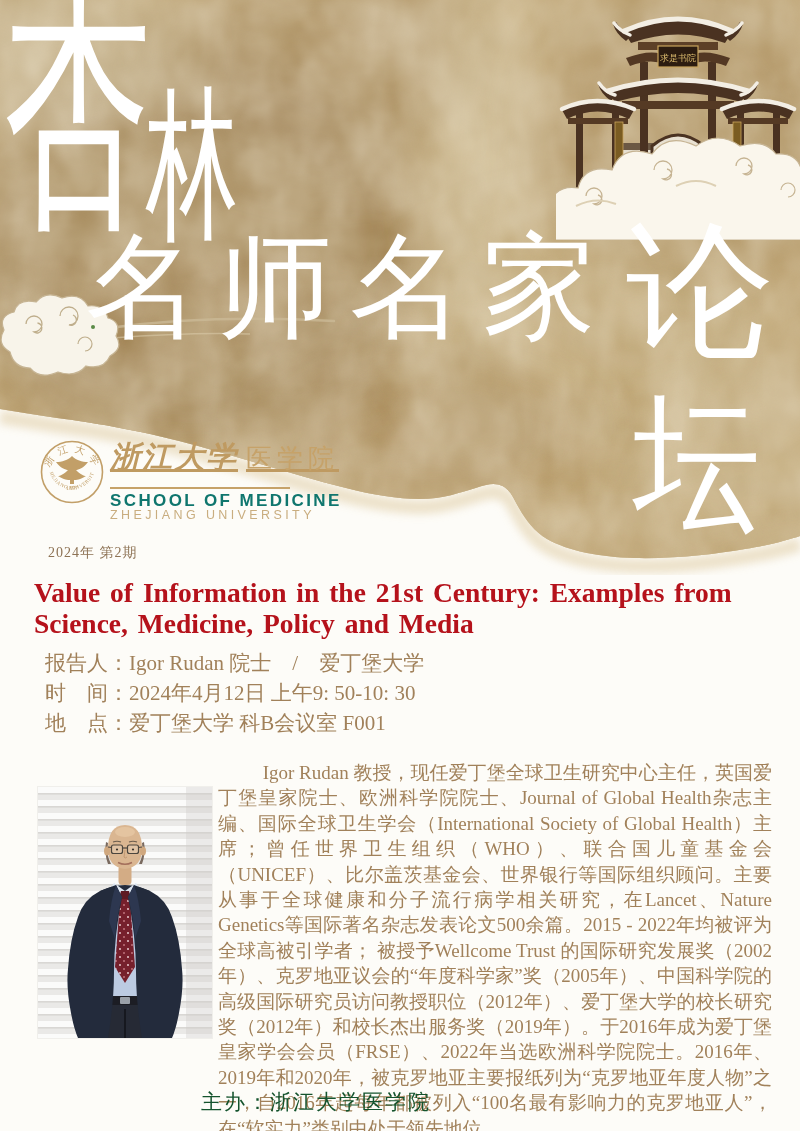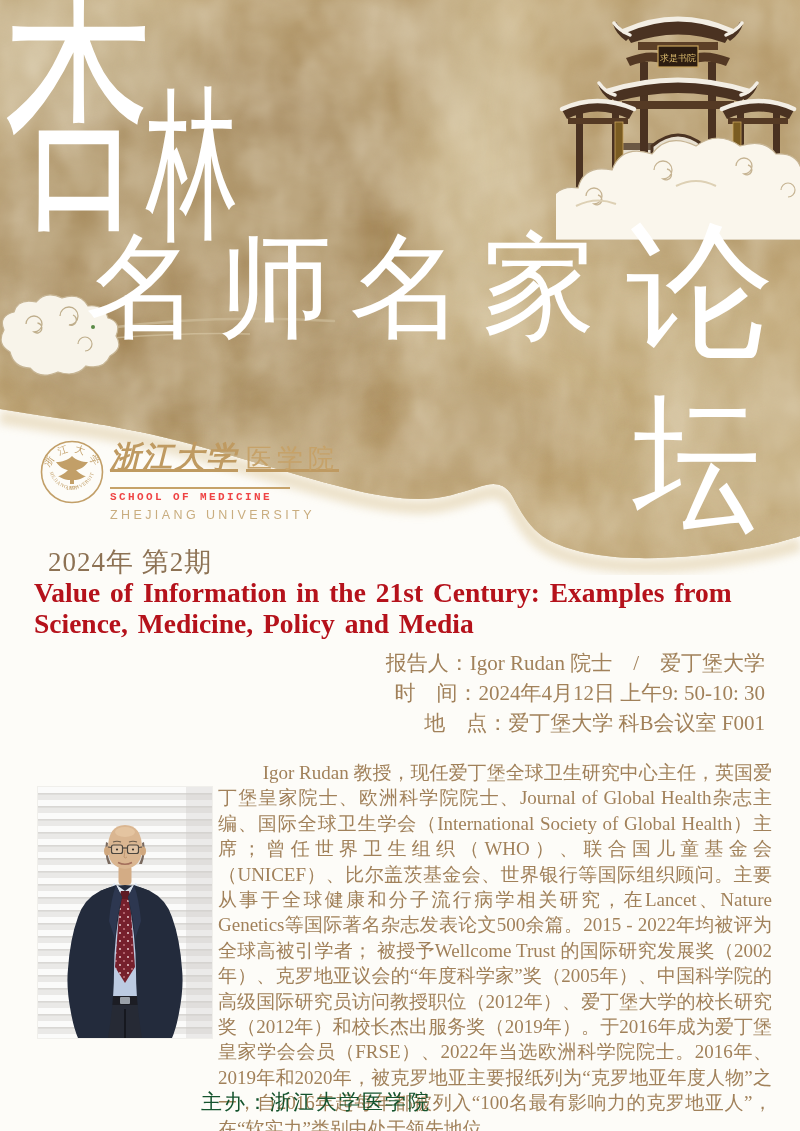--- a/index.html
+++ b/index.html
@@ -15,26 +15,26 @@
   .mh-xing{left:4px; top:-18px; font-size:258px; transform:scaleX(.57); transform-origin:left top;}
   .mh-lin{left:146px; top:84px; font-size:164px; transform:scaleX(.56); transform-origin:left top;}
   .mh-row{left:86px; top:231px; font-size:114px; letter-spacing:18px;}
   .mh-lun{left:626px; top:218px; font-size:148px;}
   .mh-tan{left:633px; top:390px; font-size:148px; transform:scaleX(.86); transform-origin:left top;}
   
   .logo{left:40px; top:437px; width:280px; height:82px;}
   .logo-callig{position:absolute; left:70px; top:0; color:#bf9a61; font-size:30px; font-weight:700; font-style:italic; letter-spacing:2px; white-space:nowrap;text-decoration:underline;}
   .logo-school-cn{font-style:normal; font-weight:400; font-size:26px; letter-spacing:5px; color:#c6a269; margin-left:8px;}
   .logo-rule{position:absolute; left:70px; top:50px; width:180px; height:1.5px; background:#c6a269;}
-  .logo-en1{position:absolute; left:70px; top:54px; color:#ef4444; font-size:11px; letter-spacing:2.4px; font-family:Liberation Mono, monospace; font-weight:700; white-space:nowrap;}
+  .logo-en1{position:absolute; left:70px; top:54px; color:#0f766e; font-size:17px; letter-spacing:2.4px; font-family:Liberation Sans, sans-serif; font-weight:700; white-space:nowrap;}
   .logo-en2{position:absolute; left:70px; top:71px; color:#c9ad7f; font-size:12.5px; letter-spacing:3.4px; font-family:"Liberation Sans",sans-serif; white-space:nowrap;}
-  .issue{left:48px; top:544px; color:#8d7254; font-size:27px; letter-spacing:1px;}
+  .issue{left:48px; top:544px; color:#8d7254; font-size:14px; letter-spacing:1px;}
   .title{left:34px; top:577px; width:706px; color:#b5121b; font-size:27.5px; font-weight:700; line-height:31px; word-spacing:3px;}
   .details{left:45px; top:648px; width:720px; color:#a1815a; font-size:21px; line-height:30px;}
-  .details .row{white-space:nowrap;text-align:right;}
+  .details .row{white-space:nowrap;}
   .bio{left:218px; top:760px; width:554px; color:#a1815a; font-size:19px; line-height:25.4px; text-align:justify; text-indent:2.35em; margin:0;}
   .organizer{left:0; top:1088px; width:632px; text-align:center; color:#14532d; font-size:21px; letter-spacing:2px;}
   .photo-frame{left:38px; top:787px; width:174px; height:251px; box-shadow:0 0 0 1px rgba(0,0,0,.05);}
 </style>
 </head>
 <body>
 
 <div class="poster">
 
   <svg class="abs" style="left:0;top:0" width="800" height="575" viewBox="0 0 800 575">

